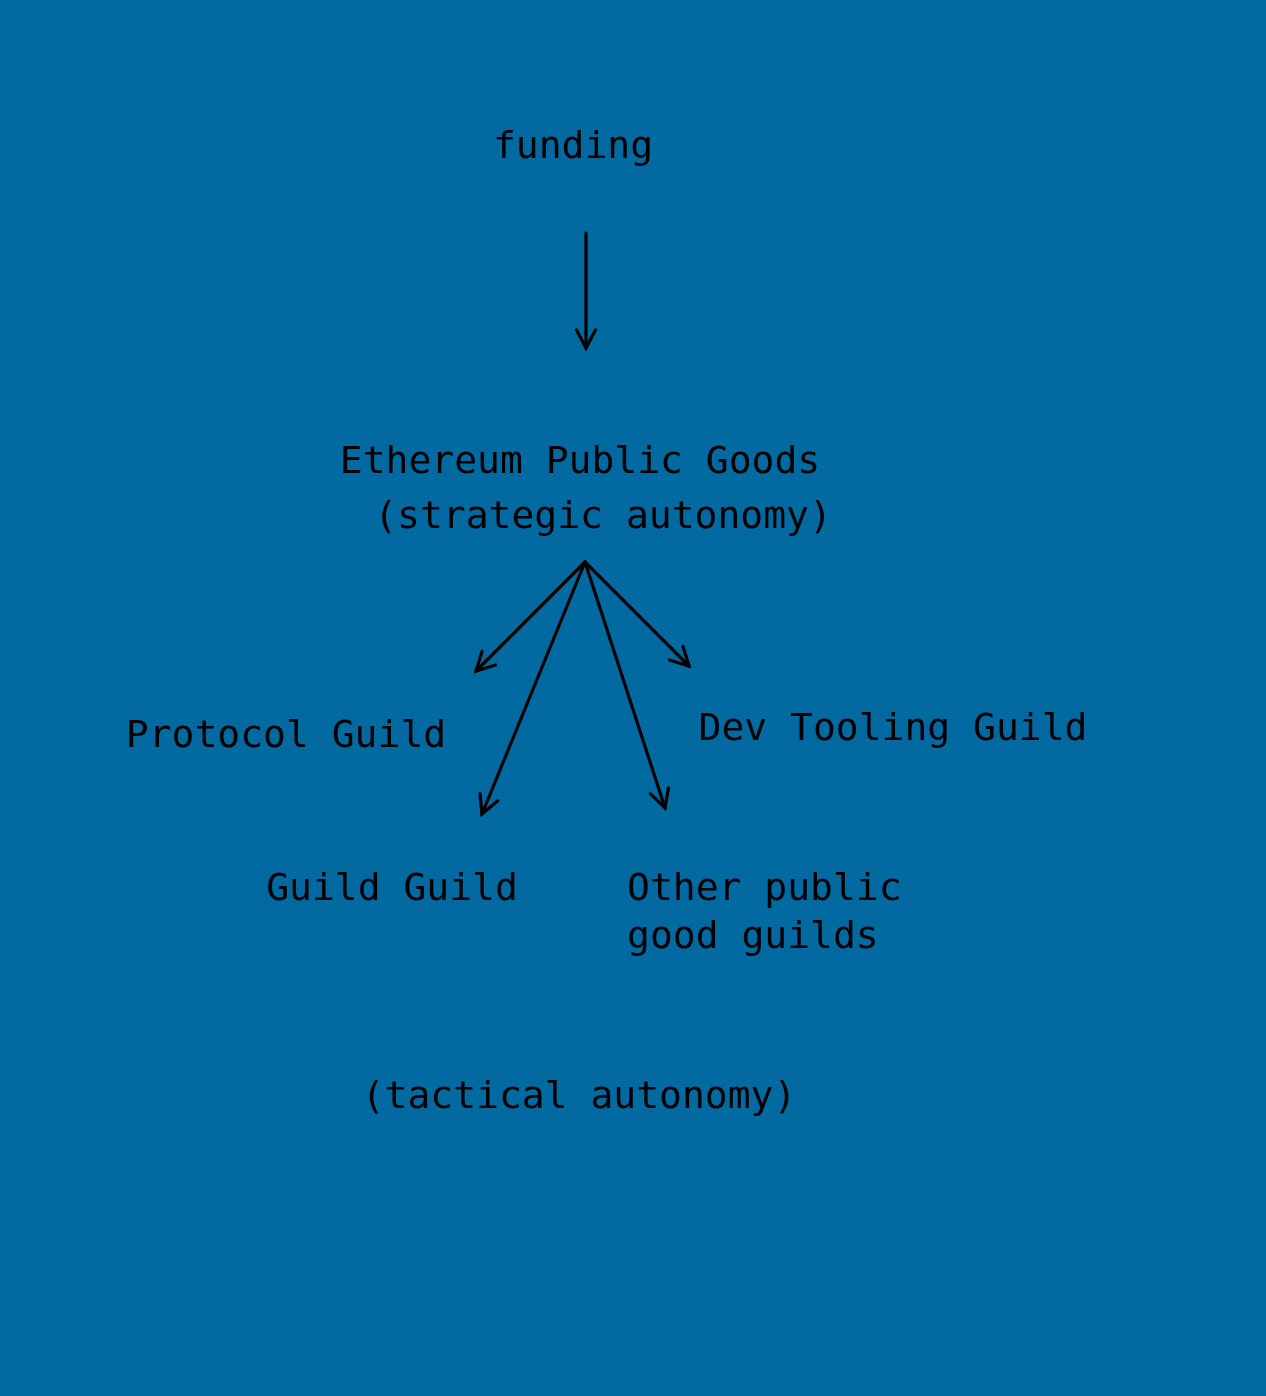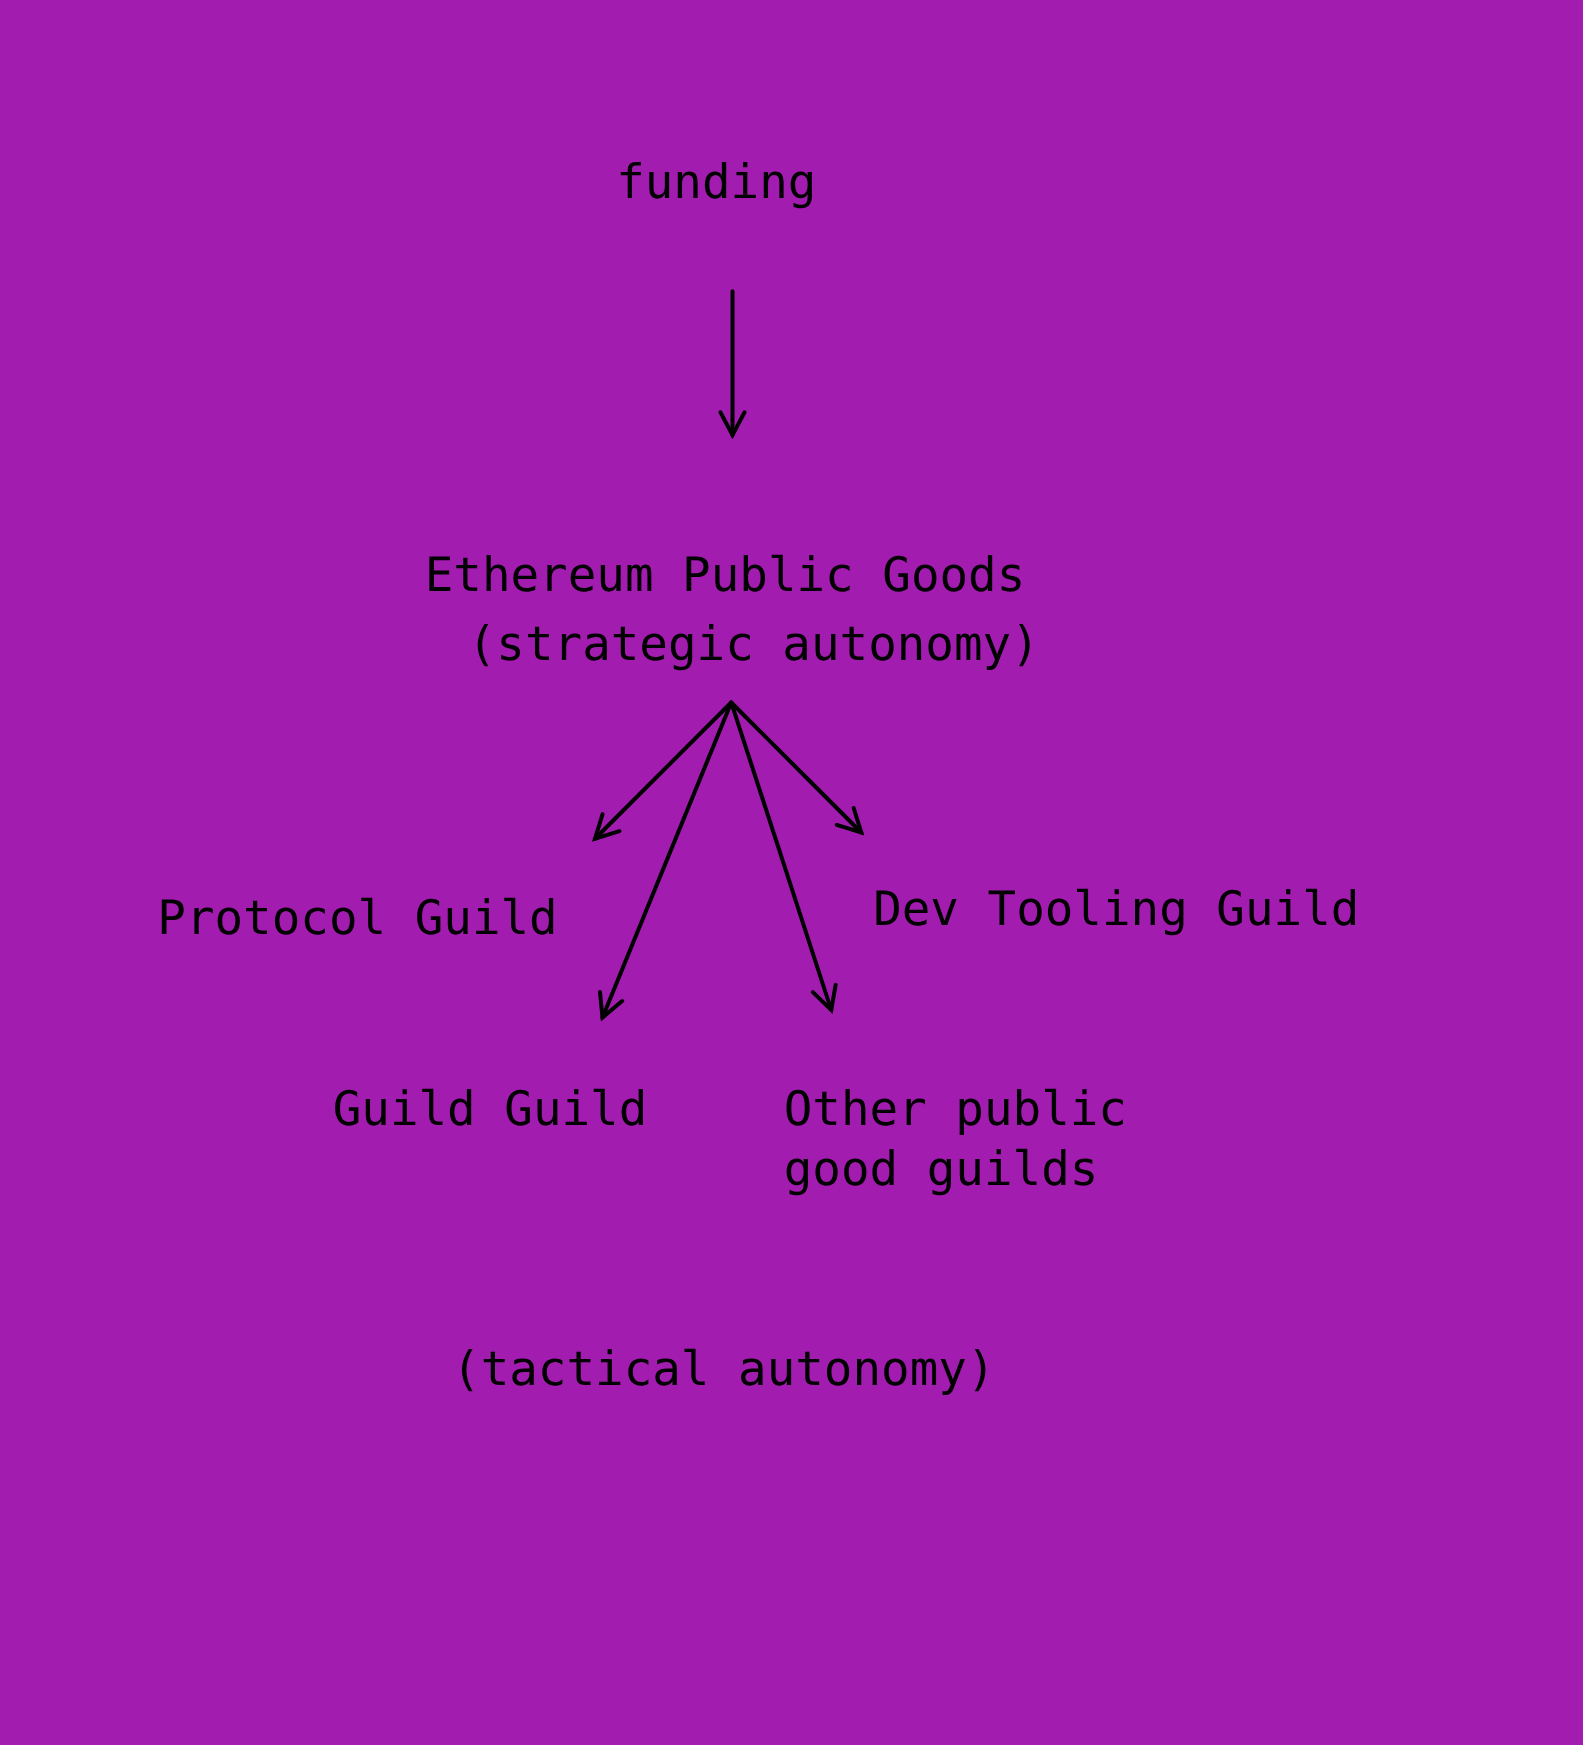--- a/index.html
+++ b/index.html
@@ -4,21 +4,21 @@
 <style>
   html, body {
     margin: 0;
     padding: 0;
     background: #ffffff;
   }
   .canvas {
     position: relative;
     width: 1266px;
     height: 1396px;
-    background: #a21caf;
+    background: #0369a1;
     overflow: hidden;
   }
   svg text {
     font-family: "DejaVu Sans Mono", "Liberation Mono", monospace;
     font-size: 38px;
     fill: #000000;
   }
   svg .edge {
     stroke: #000000;
     stroke-width: 3.2;

